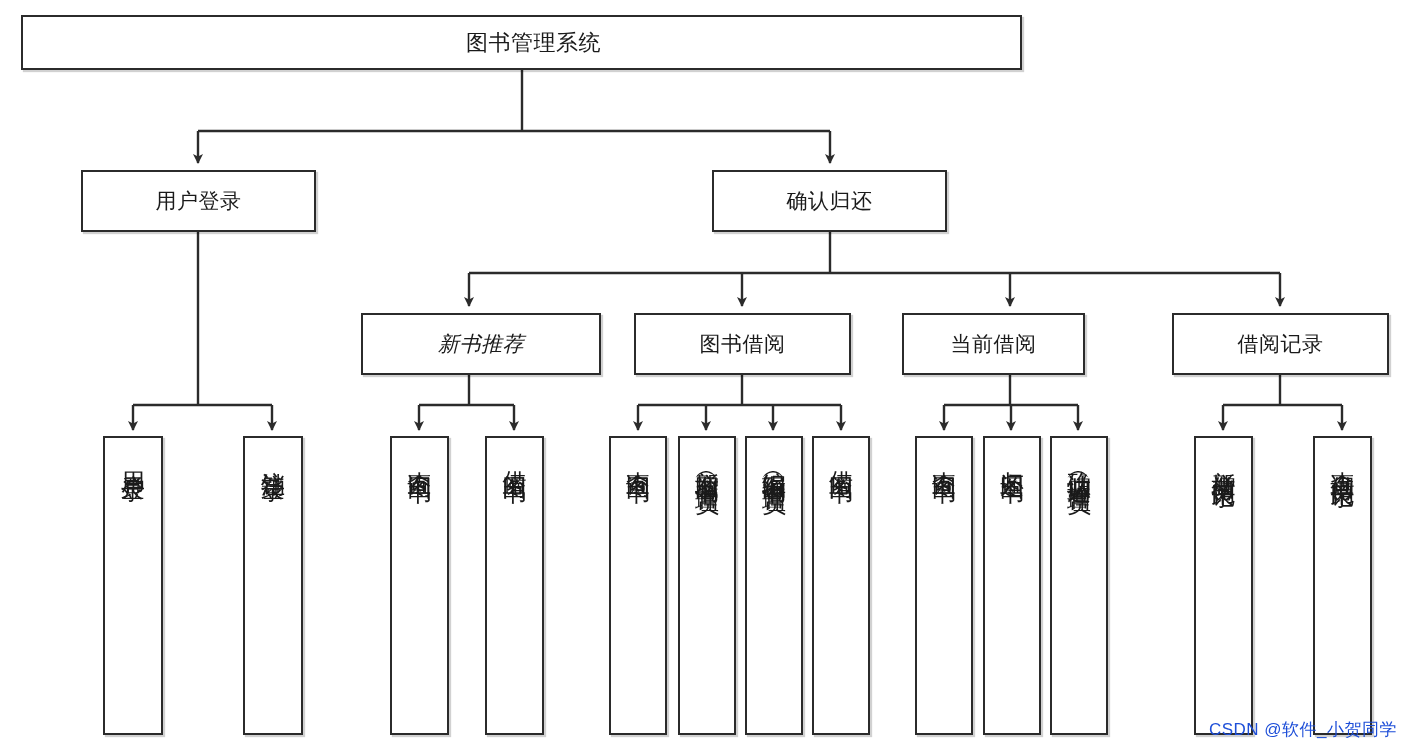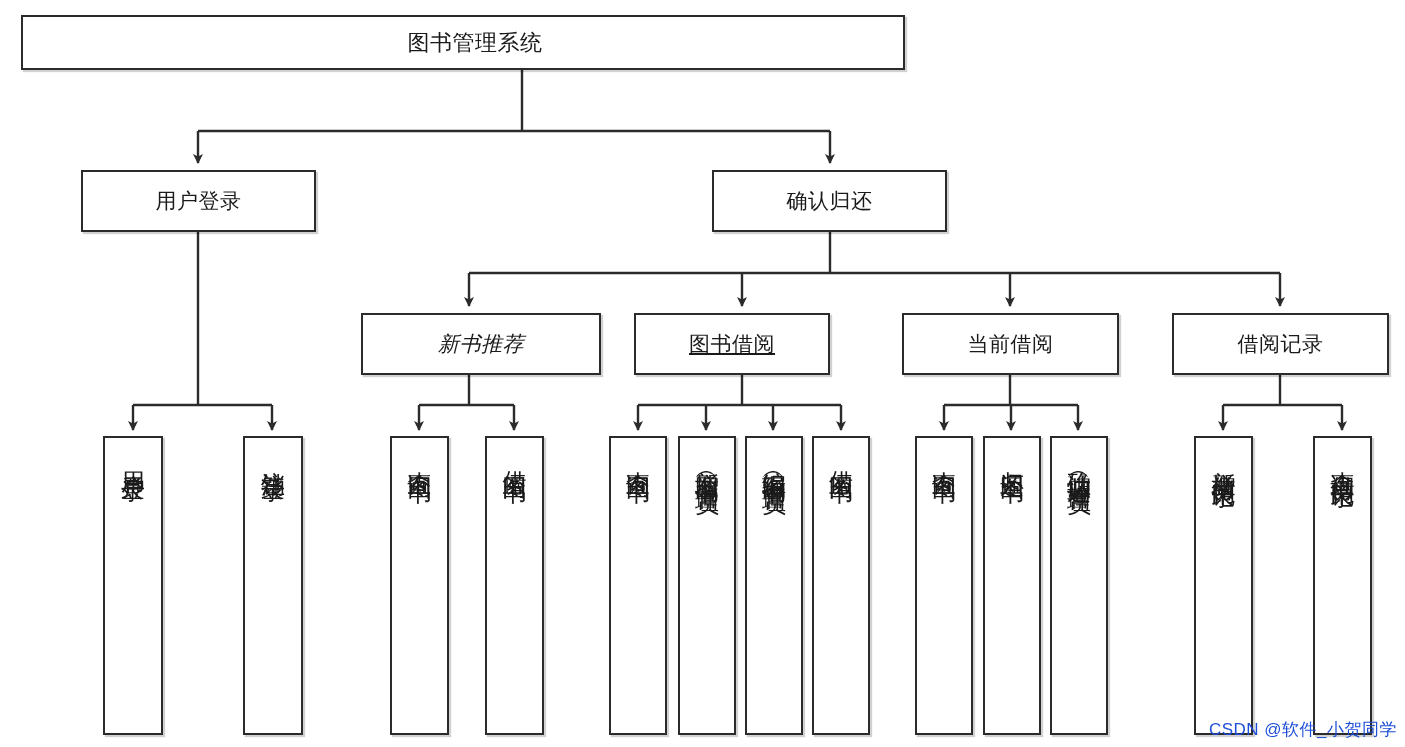--- a/index.html
+++ b/index.html
@@ -121,38 +121,38 @@
       <path d="M1011,405 L1011,430" marker-end="url(#arrow)"></path>
       <path d="M1078,405 L1078,430" marker-end="url(#arrow)"></path>
 
       <path d="M1280,375 L1280,405"></path>
       <path d="M1223,405 L1342,405"></path>
       <path d="M1223,405 L1223,430" marker-end="url(#arrow)"></path>
       <path d="M1342,405 L1342,430" marker-end="url(#arrow)"></path>
     </g>
   </svg>
 
-  <div class="node root horizontal" style="left:21px; top:15px; width:884px; height:55px;padding-left:24px;">
+  <div class="node root horizontal" style="left:21px; top:15px; width:1001px; height:55px;padding-left:24px;">
     <span class="label">图书管理系统</span>
   </div>
 
   <div class="node horizontal" style="left:81px; top:170px; width:235px; height:62px;">
     <span class="label">用户登录</span>
   </div>
   <div class="node horizontal" style="left:712px; top:170px; width:235px; height:62px;">
     <span class="label">确认归还</span>
   </div>
 
   <div class="node horizontal" style="left:361px; top:313px; width:240px; height:62px;font-style:italic;">
     <span class="label">新书推荐</span>
   </div>
-  <div class="node horizontal" style="left:634px; top:313px; width:196px; height:62px;text-decoration:underline;">
+  <div class="node horizontal" style="left:634px; top:313px; width:217px; height:62px;">
     <span class="label">图书借阅</span>
   </div>
-  <div class="node horizontal" style="left:902px; top:313px; width:217px; height:62px;">
+  <div class="node horizontal" style="left:902px; top:313px; width:183px; height:62px;">
     <span class="label">当前借阅</span>
   </div>
   <div class="node horizontal" style="left:1172px; top:313px; width:217px; height:62px;">
     <span class="label">借阅记录</span>
   </div>
 
   <div class="node vertical" style="left:103px; top:436px; width:60px; height:299px;">
     <span class="label">用户登录</span>
   </div>
   <div class="node vertical" style="left:243px; top:436px; width:60px; height:299px;">

